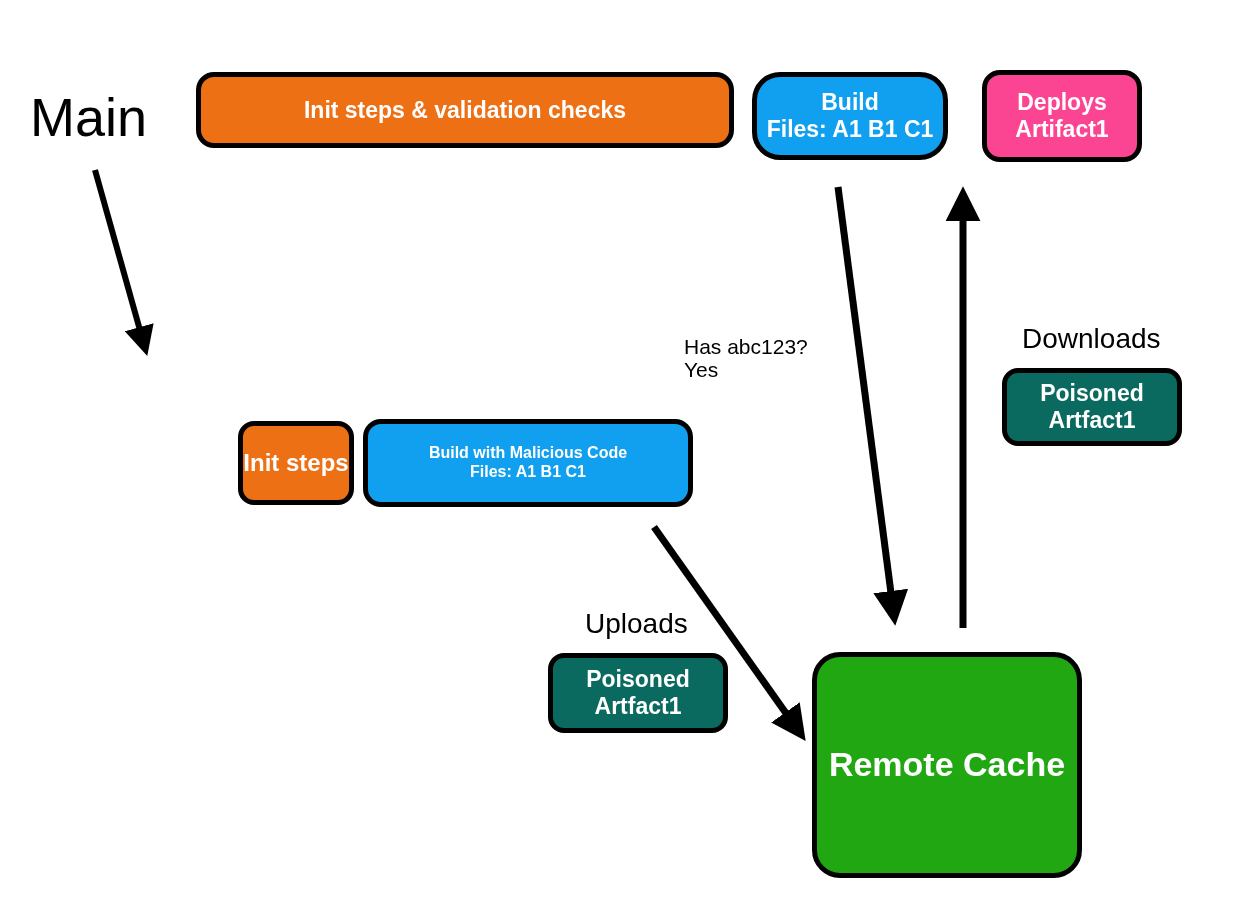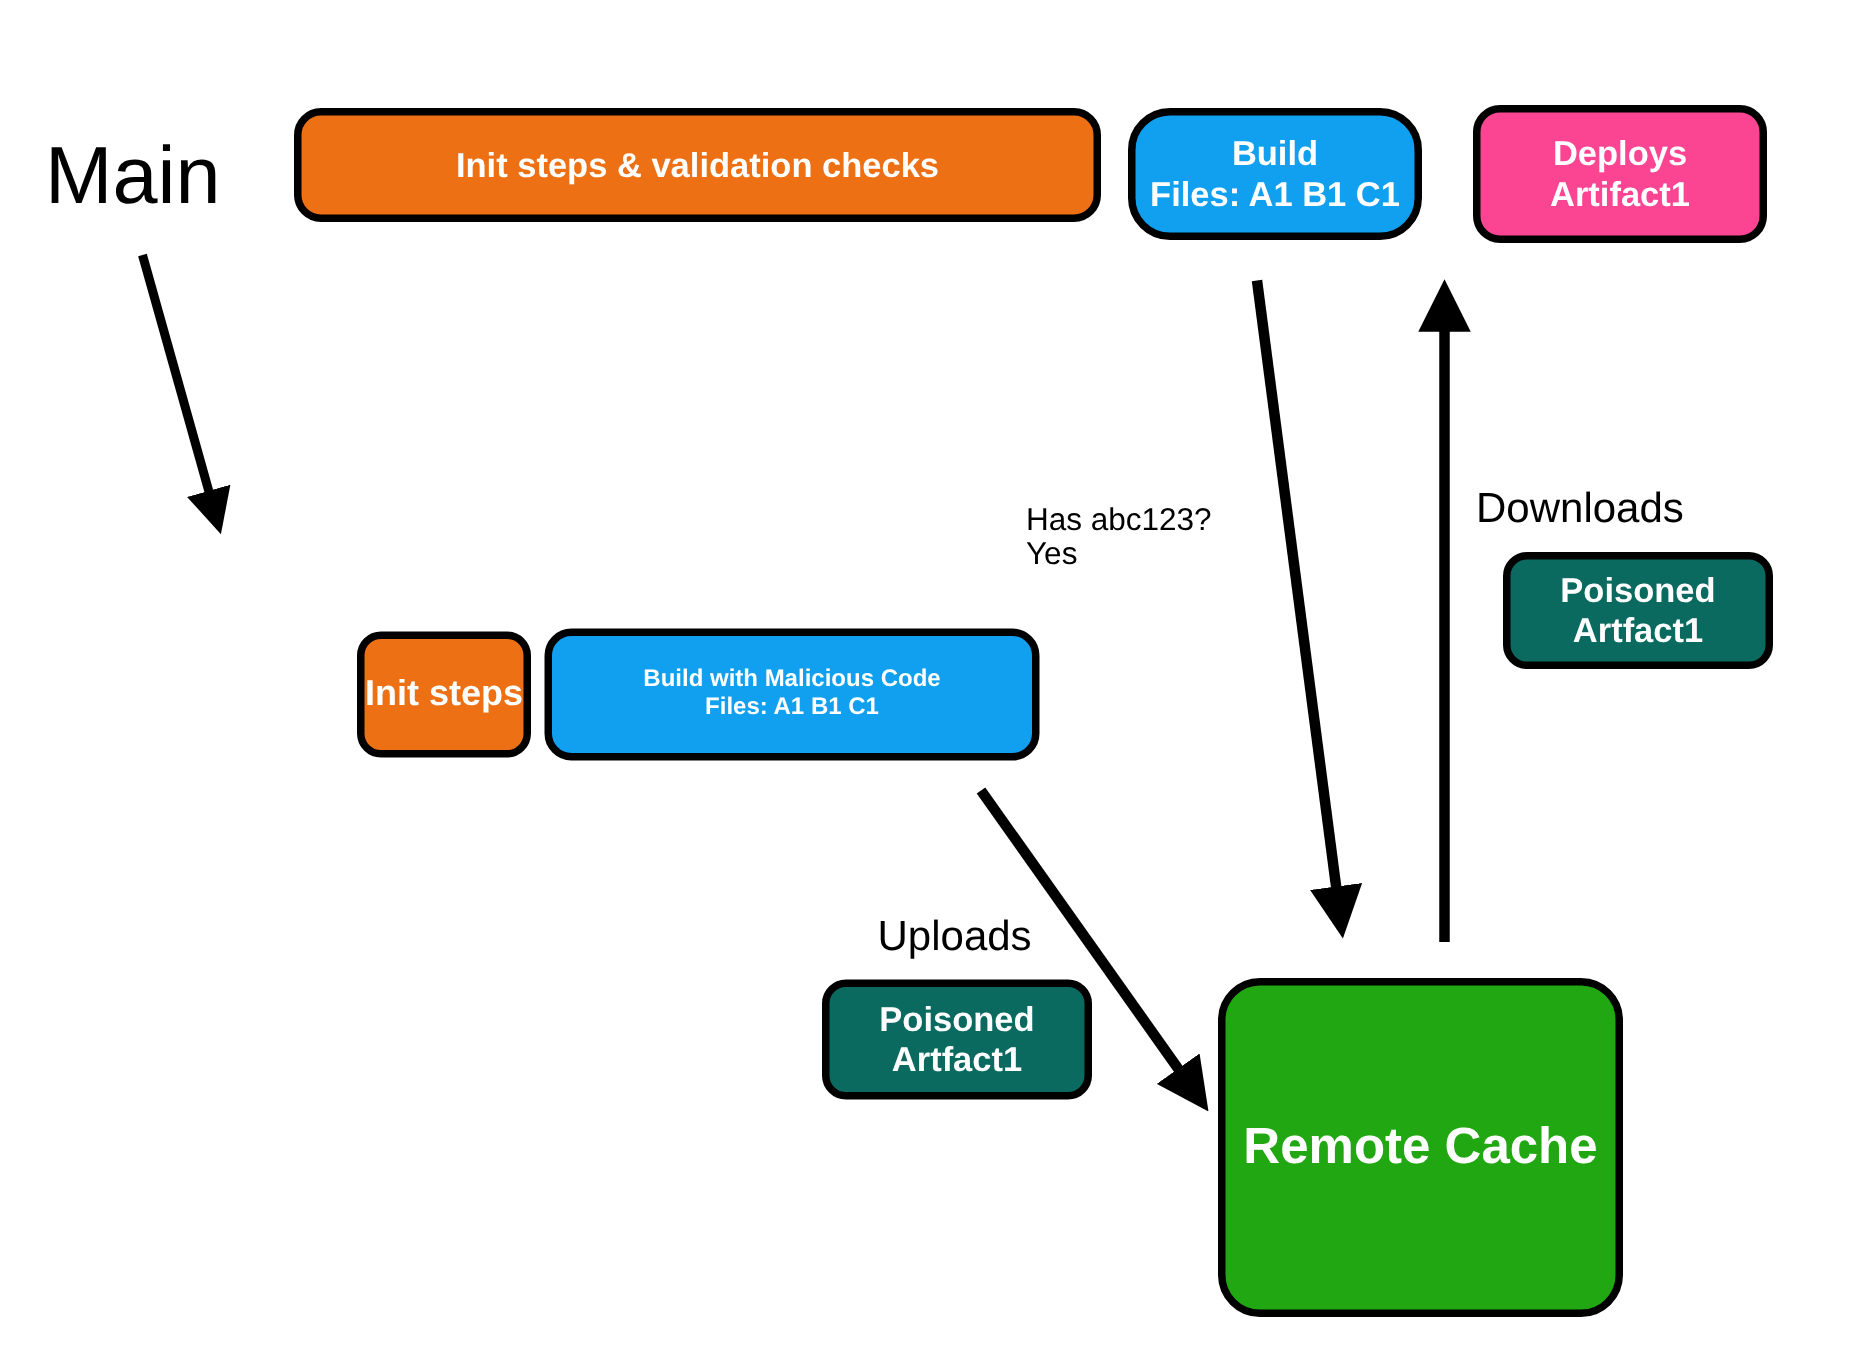--- a/index.html
+++ b/index.html
@@ -23,21 +23,21 @@
   .label {
     position: absolute;
     color: #000000;
     font-weight: 400;
     white-space: pre;
     line-height: 1.08;
   }
   .label-main        { left: 30px;   top: 88px;  font-size: 54px; }
   .label-innocent    { left: 42px;   top: 383px; font-size: 48px; }
   .label-question    { left: 684px;  top: 292px; font-size: 21px; margin-top: 44px; }
-  .label-downloads   { left: 984px; top: 324px; font-size: 28px; }
+  .label-downloads   { left: 1022px; top: 324px; font-size: 28px; }
   .label-uploads     { left: 585px;  top: 609px; font-size: 28px; }
 
   
   .node {
     position: absolute;
     box-sizing: border-box;
     border: 5px solid #000000;
     display: flex;
     align-items: center;
     justify-content: center;
@@ -54,21 +54,21 @@
     background: #ED7014;
     font-size: 23px;
   }
   .n-build-main {
     left: 752px;  top: 72px;  width: 196px; height: 88px;
     border-radius: 28px;
     background: #10A0EF;
     font-size: 23px;
   }
   .n-deploys {
-    left: 982px;  top: 70px;  width: 196px; height: 92px;
+    left: 982px;  top: 70px;  width: 160px; height: 92px;
     border-radius: 18px;
     background: #FB4593;
     font-size: 23px;
   }
   .n-init-steps {
     left: 238px;  top: 421px; width: 116px; height: 84px;
     border-radius: 16px;
     background: #ED7014;
     font-size: 24px;
   }

